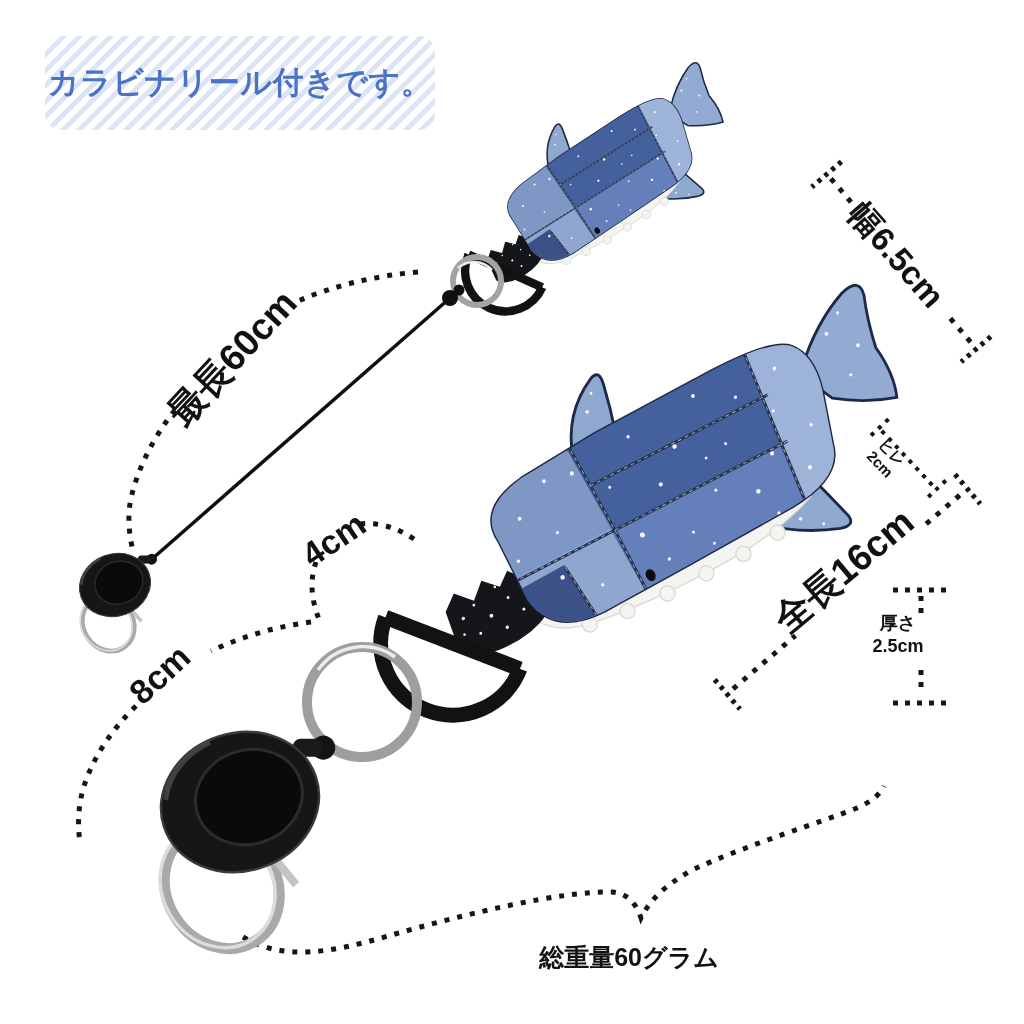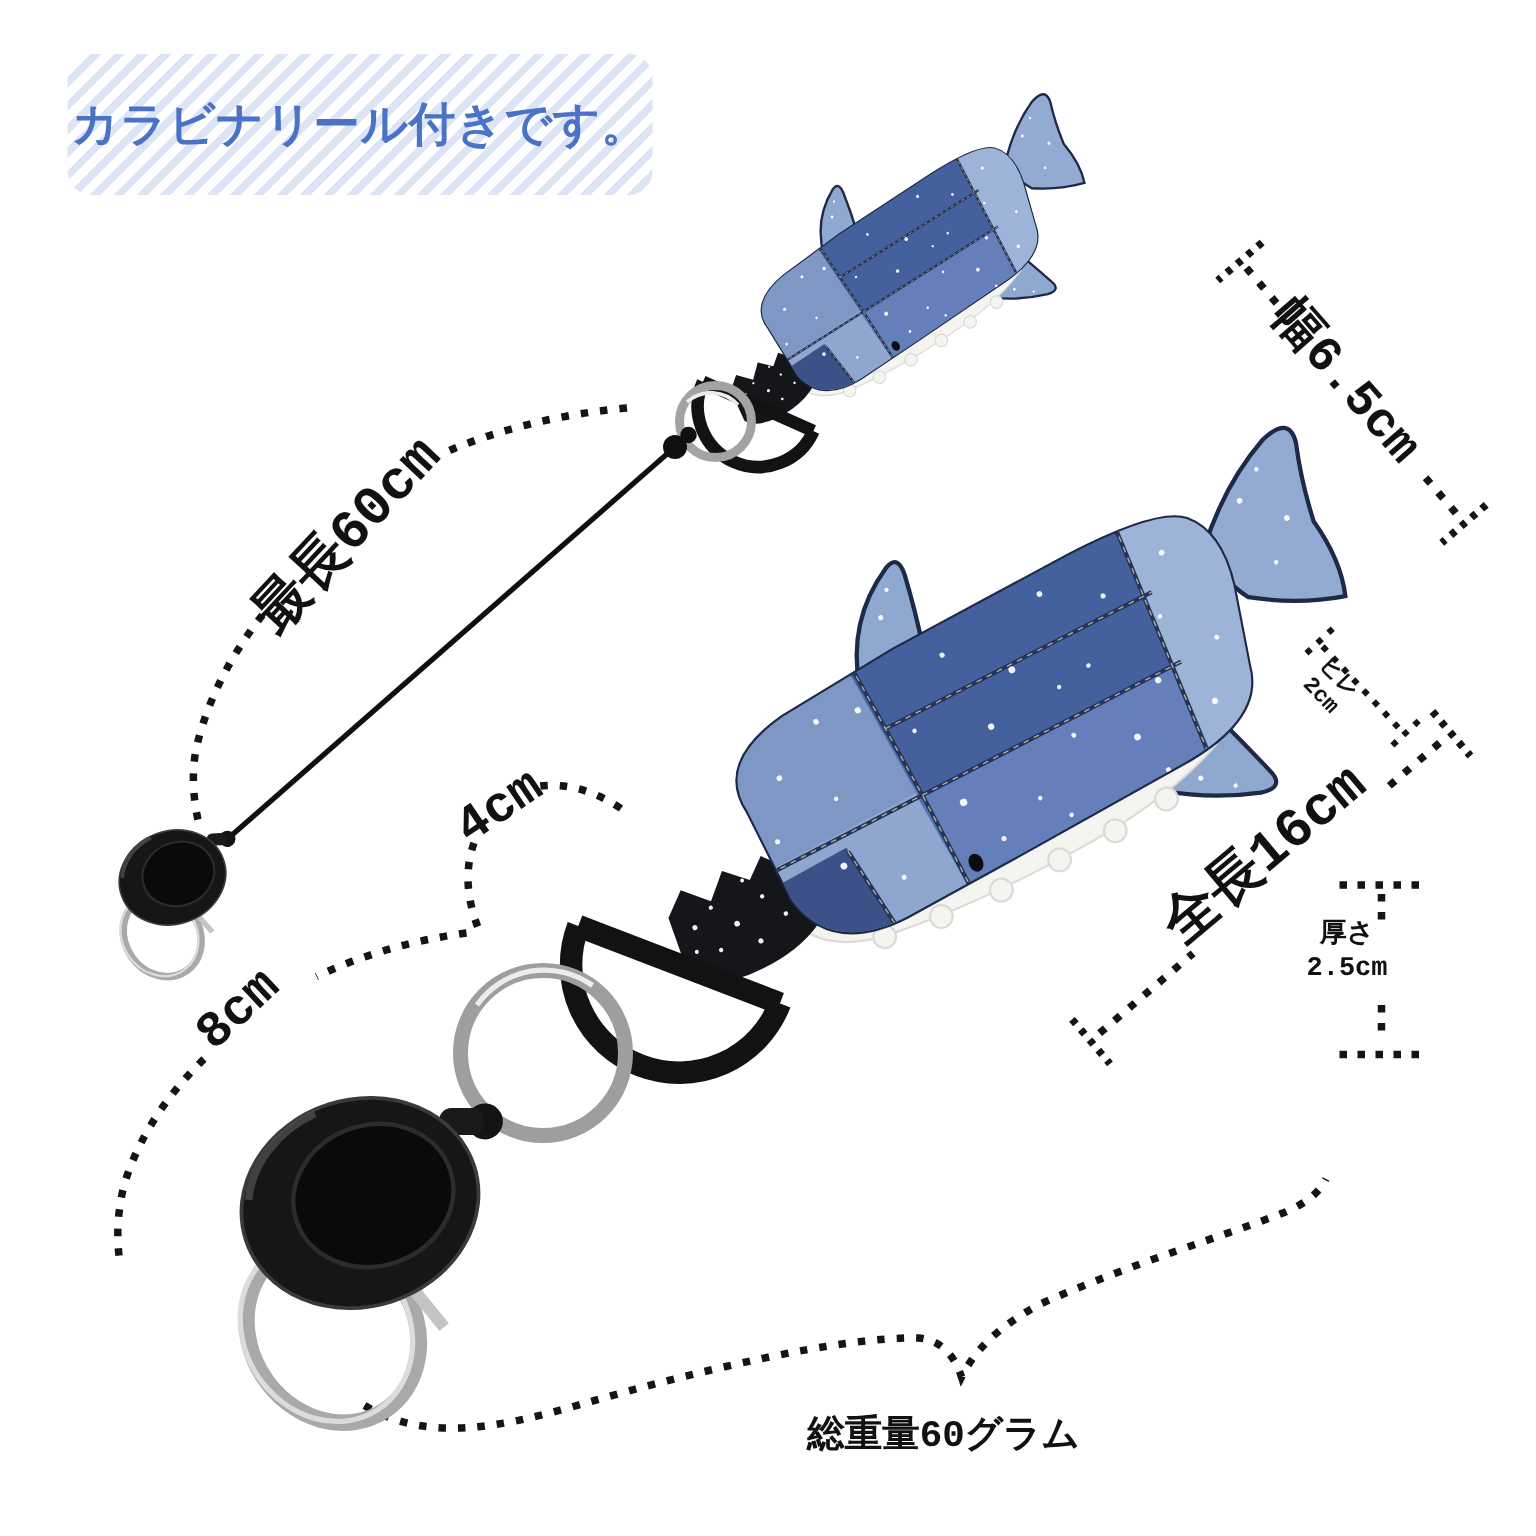--- a/index.html
+++ b/index.html
@@ -1,17 +1,17 @@
 <!DOCTYPE html>
 <html><head>
 <meta charset="utf-8">
 <style>
   html,body{margin:0;padding:0;background:#fff;}
   .stage{position:relative;width:1024px;height:1024px;background:#ffffff;overflow:hidden;
-         font-family:Liberation Mono, monospace;}
+         font-family:Liberation Sans, sans-serif;}
   .art{position:absolute;left:0;top:0;width:1024px;height:1024px;}
   .badge{position:absolute;left:45px;top:36px;width:390px;height:94px;border-radius:16px;
          background:repeating-linear-gradient(135deg,#dde4f5 0 5px,#ffffff 5px 11px);
          display:flex;align-items:center;justify-content:center;}
   .badge span{font-size:31px;font-weight:700;color:#4a73c8;letter-spacing:.5px;white-space:nowrap;}
   .lbl{position:absolute;text-align:center;font-weight:700;color:#111;white-space:nowrap;
        transform-origin:center center;line-height:1.1;}
   .lbl-60   {left:128px;top:338px;width:210px;font-size:37px;transform:rotate(-47deg);}
   .lbl-4cm  {left:284px;top:521px;width:100px;font-size:34px;transform:rotate(-34deg);}
   .lbl-8cm  {left:110px;top:656px;width:100px;font-size:34px;transform:rotate(-43deg);}

